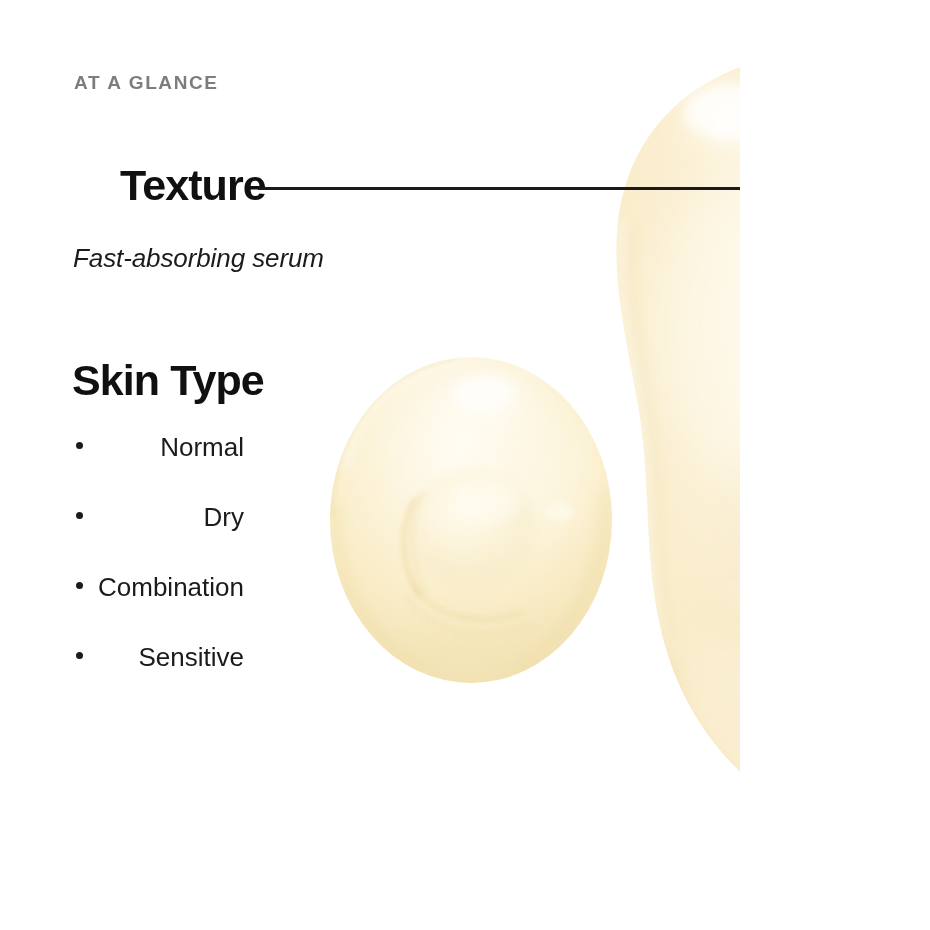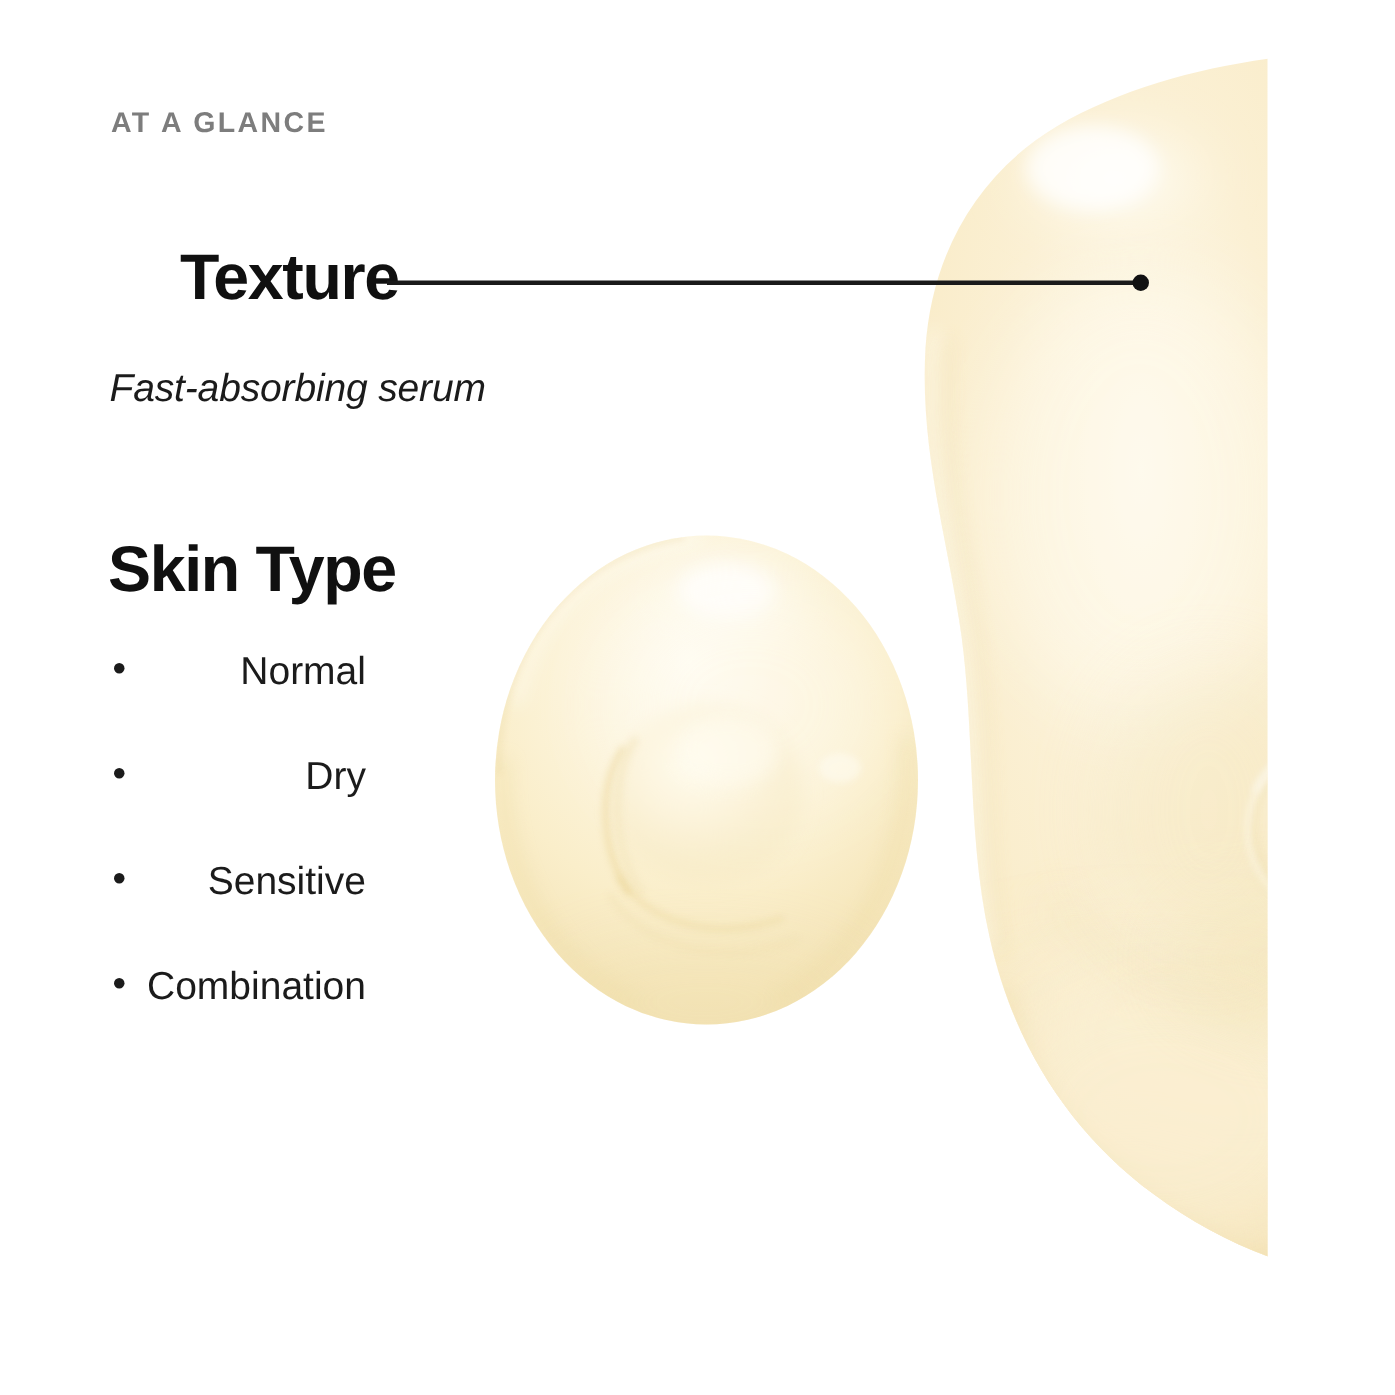--- a/index.html
+++ b/index.html
@@ -7,21 +7,21 @@
     margin: 0;
     padding: 0;
     background: #ffffff;
   }
   body {
     font-family: "Liberation Sans", sans-serif;
     -webkit-font-smoothing: antialiased;
   }
   #stage {
     position: relative;
-    width: 845px;
+    width: 740px;
     height: 930px;
     background: #ffffff;
     overflow: hidden;
   }
 
   
   .art-layer {
     position: absolute;
     inset: 0;
     width: 930px;
@@ -302,21 +302,21 @@
     <li class="bullet-item">
       <span class="bullet-dot"></span>
       <span class="bullet-text">Normal</span>
     </li>
     <li class="bullet-item">
       <span class="bullet-dot"></span>
       <span class="bullet-text">Dry</span>
     </li>
     <li class="bullet-item">
       <span class="bullet-dot"></span>
-      <span class="bullet-text">Sensitive</span>
+      <span class="bullet-text">Combination</span>
     </li>
     <li class="bullet-item">
       <span class="bullet-dot"></span>
-      <span class="bullet-text">Combination</span>
+      <span class="bullet-text">Sensitive</span>
     </li>
   </ul>
 
 </div>
 
 </body></html>

